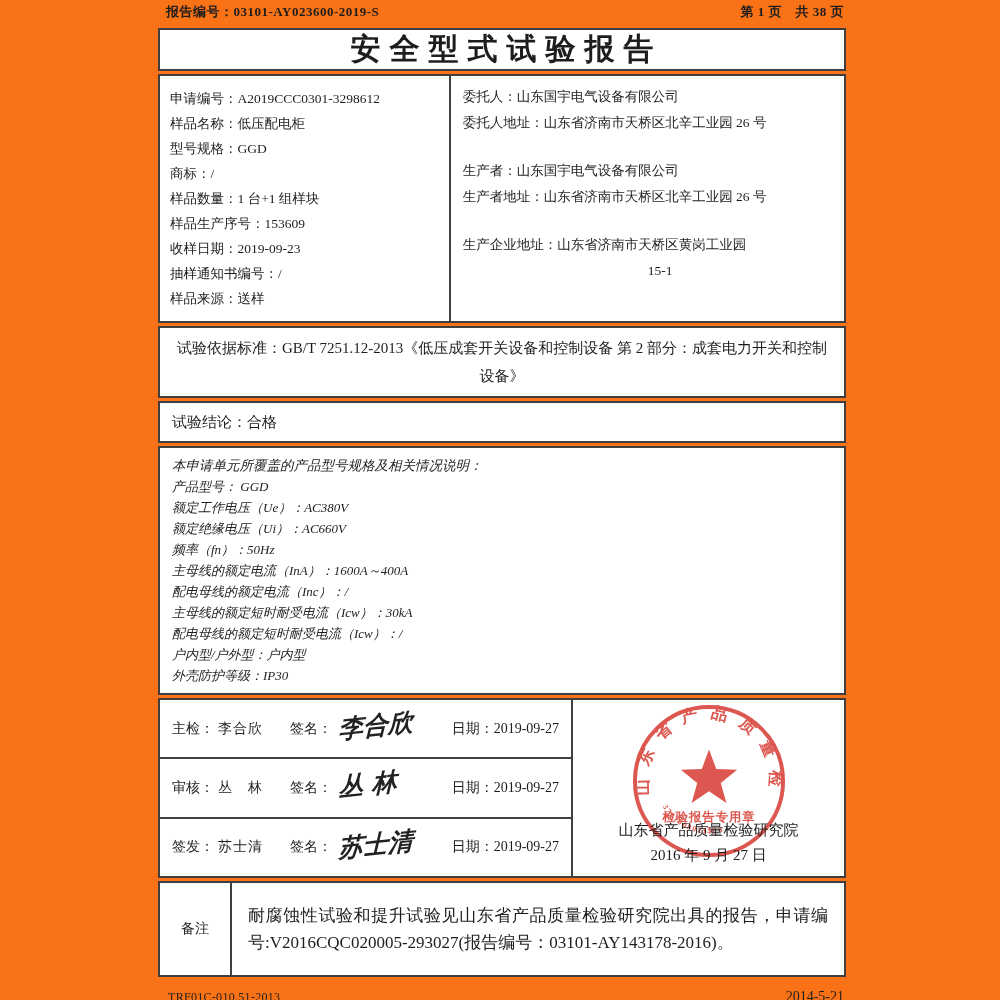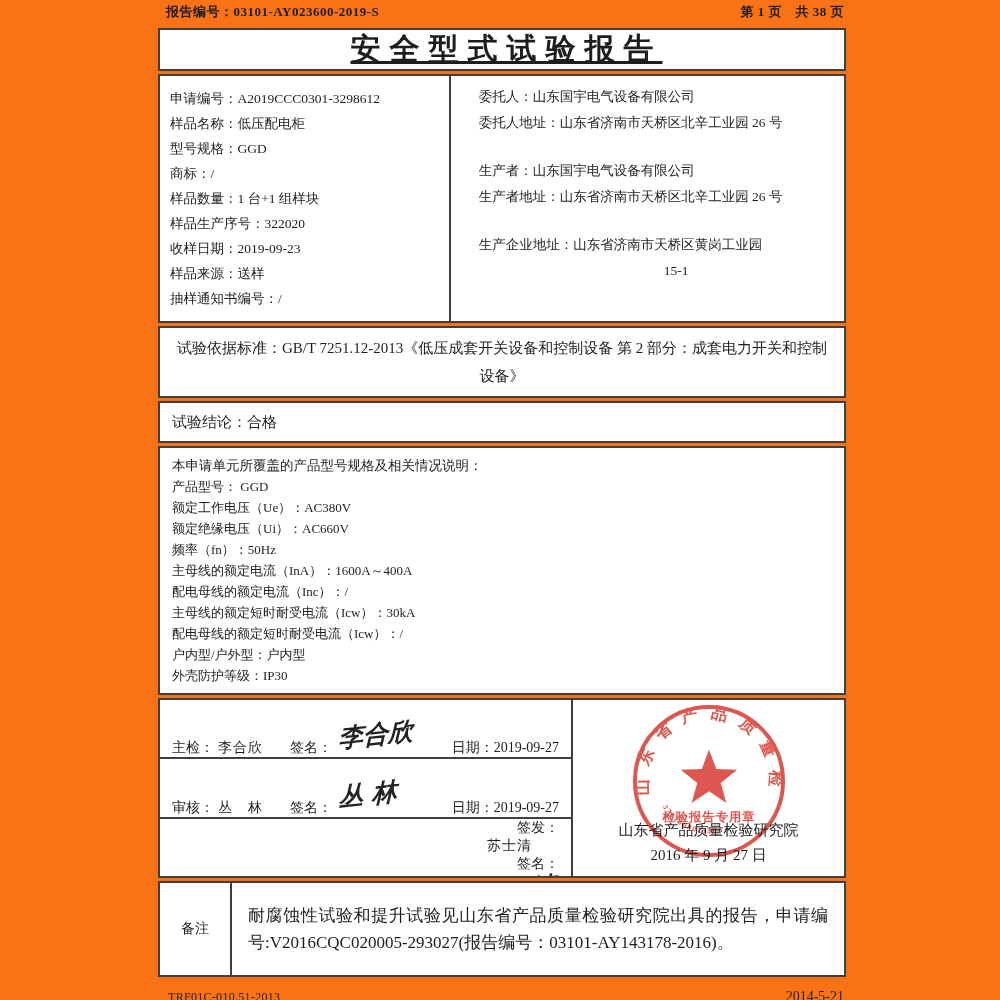--- a/index.html
+++ b/index.html
@@ -14,49 +14,49 @@
 
   .doc-header {
     display:flex; justify-content:space-between; align-items:flex-end;
     font-size:13px; font-weight:bold; padding:0 2px 4px 8px; letter-spacing:.5px;
   }
 
   .box { border:2px solid #3f3f3f; margin-top:3px; background:#fff; }
 
   .title-box {
     height:43px; display:flex; align-items:center; justify-content:center;
-    font-size:30px; font-weight:600; letter-spacing:9px; text-indent:9px;text-decoration:underline;
+    font-size:30px; font-weight:600; letter-spacing:9px; text-indent:9px;
   }
 
   .info-table { display:flex; }
   .info-left {
     width:42.5%; border-right:2px solid #3f3f3f;
     padding:10px 10px; font-size:13.5px;
   }
   .info-left .line { line-height:25px; white-space:nowrap; }
   .info-right { flex:1; padding:8px 12px; font-size:13.5px; }
   .info-right .group { margin-bottom:22px; }
   .info-right .group:last-child { margin-bottom:0; }
-  .info-right .line { line-height:26px;margin-left:16px; }
+  .info-right .line { line-height:26px; }
   .info-right .line.indent { padding-left:185px; }
 
   .standard-box { padding:6px 12px; font-size:15px; line-height:28px;text-align:center; }
   .conclusion-box { padding:5px 12px; font-size:15px; line-height:28px; }
 
-  .coverage-box { padding:7px 12px; font-size:13px; }
+  .coverage-box { padding:7px 12px; font-size:13px;font-style:italic; }
   .coverage-box .line { line-height:21px; white-space:nowrap; }
   .coverage-box .line:first-child { font-size:13.5px; }
 
   .sig-table { display:flex; height:180px; }
   .sig-left { width:413px; border-right:2px solid #3f3f3f; display:flex; flex-direction:column; }
   .sig-row {
-    flex:1; display:flex; align-items:flex-end; padding:0 12px;
+    flex:1; display:flex; align-items:center; padding:0 12px;
     font-size:14px; border-bottom:2px solid #3f3f3f; overflow:hidden;
   }
-  .sig-row:last-child { border-bottom:none;flex-direction:column; }
+  .sig-row:last-child { border-bottom:none; }
   .sig-row .name { margin-left:4px; width:72px; letter-spacing:1px; }
   .handwrite {
     display:inline-block; margin:0 4px 6px 6px; white-space:nowrap;
     font-family:"DejaVu Sans",sans-serif; font-style:italic; font-weight:bold;
     font-size:25px; transform:rotate(-6deg) skewX(-6deg); color:#222;
   }
   .sig-date { margin-left:auto; white-space:nowrap; }
 
   .stamp-cell { flex:1; position:relative; }
   .stamp-svg {
@@ -101,24 +101,24 @@
       <span>安全型式试验报告</span>
     </div>
 
     <div class="box info-table">
       <div class="info-left">
         <div class="line">申请编号：A2019CCC0301-3298612</div>
         <div class="line">样品名称：低压配电柜</div>
         <div class="line">型号规格：GGD</div>
         <div class="line">商标：/</div>
         <div class="line">样品数量：1 台+1 组样块</div>
-        <div class="line">样品生产序号：322020</div>
+        <div class="line">样品生产序号：153609</div>
         <div class="line">收样日期：2019-09-23</div>
+        <div class="line">抽样通知书编号：/</div>
         <div class="line">样品来源：送样</div>
-        <div class="line">抽样通知书编号：/</div>
       </div>
       <div class="info-right">
         <div class="group">
           <div class="line">委托人：山东国宇电气设备有限公司</div>
           <div class="line">委托人地址：山东省济南市天桥区北辛工业园 26 号</div>
         </div>
         <div class="group">
           <div class="line">生产者：山东国宇电气设备有限公司</div>
           <div class="line">生产者地址：山东省济南市天桥区北辛工业园 26 号</div>
         </div>

